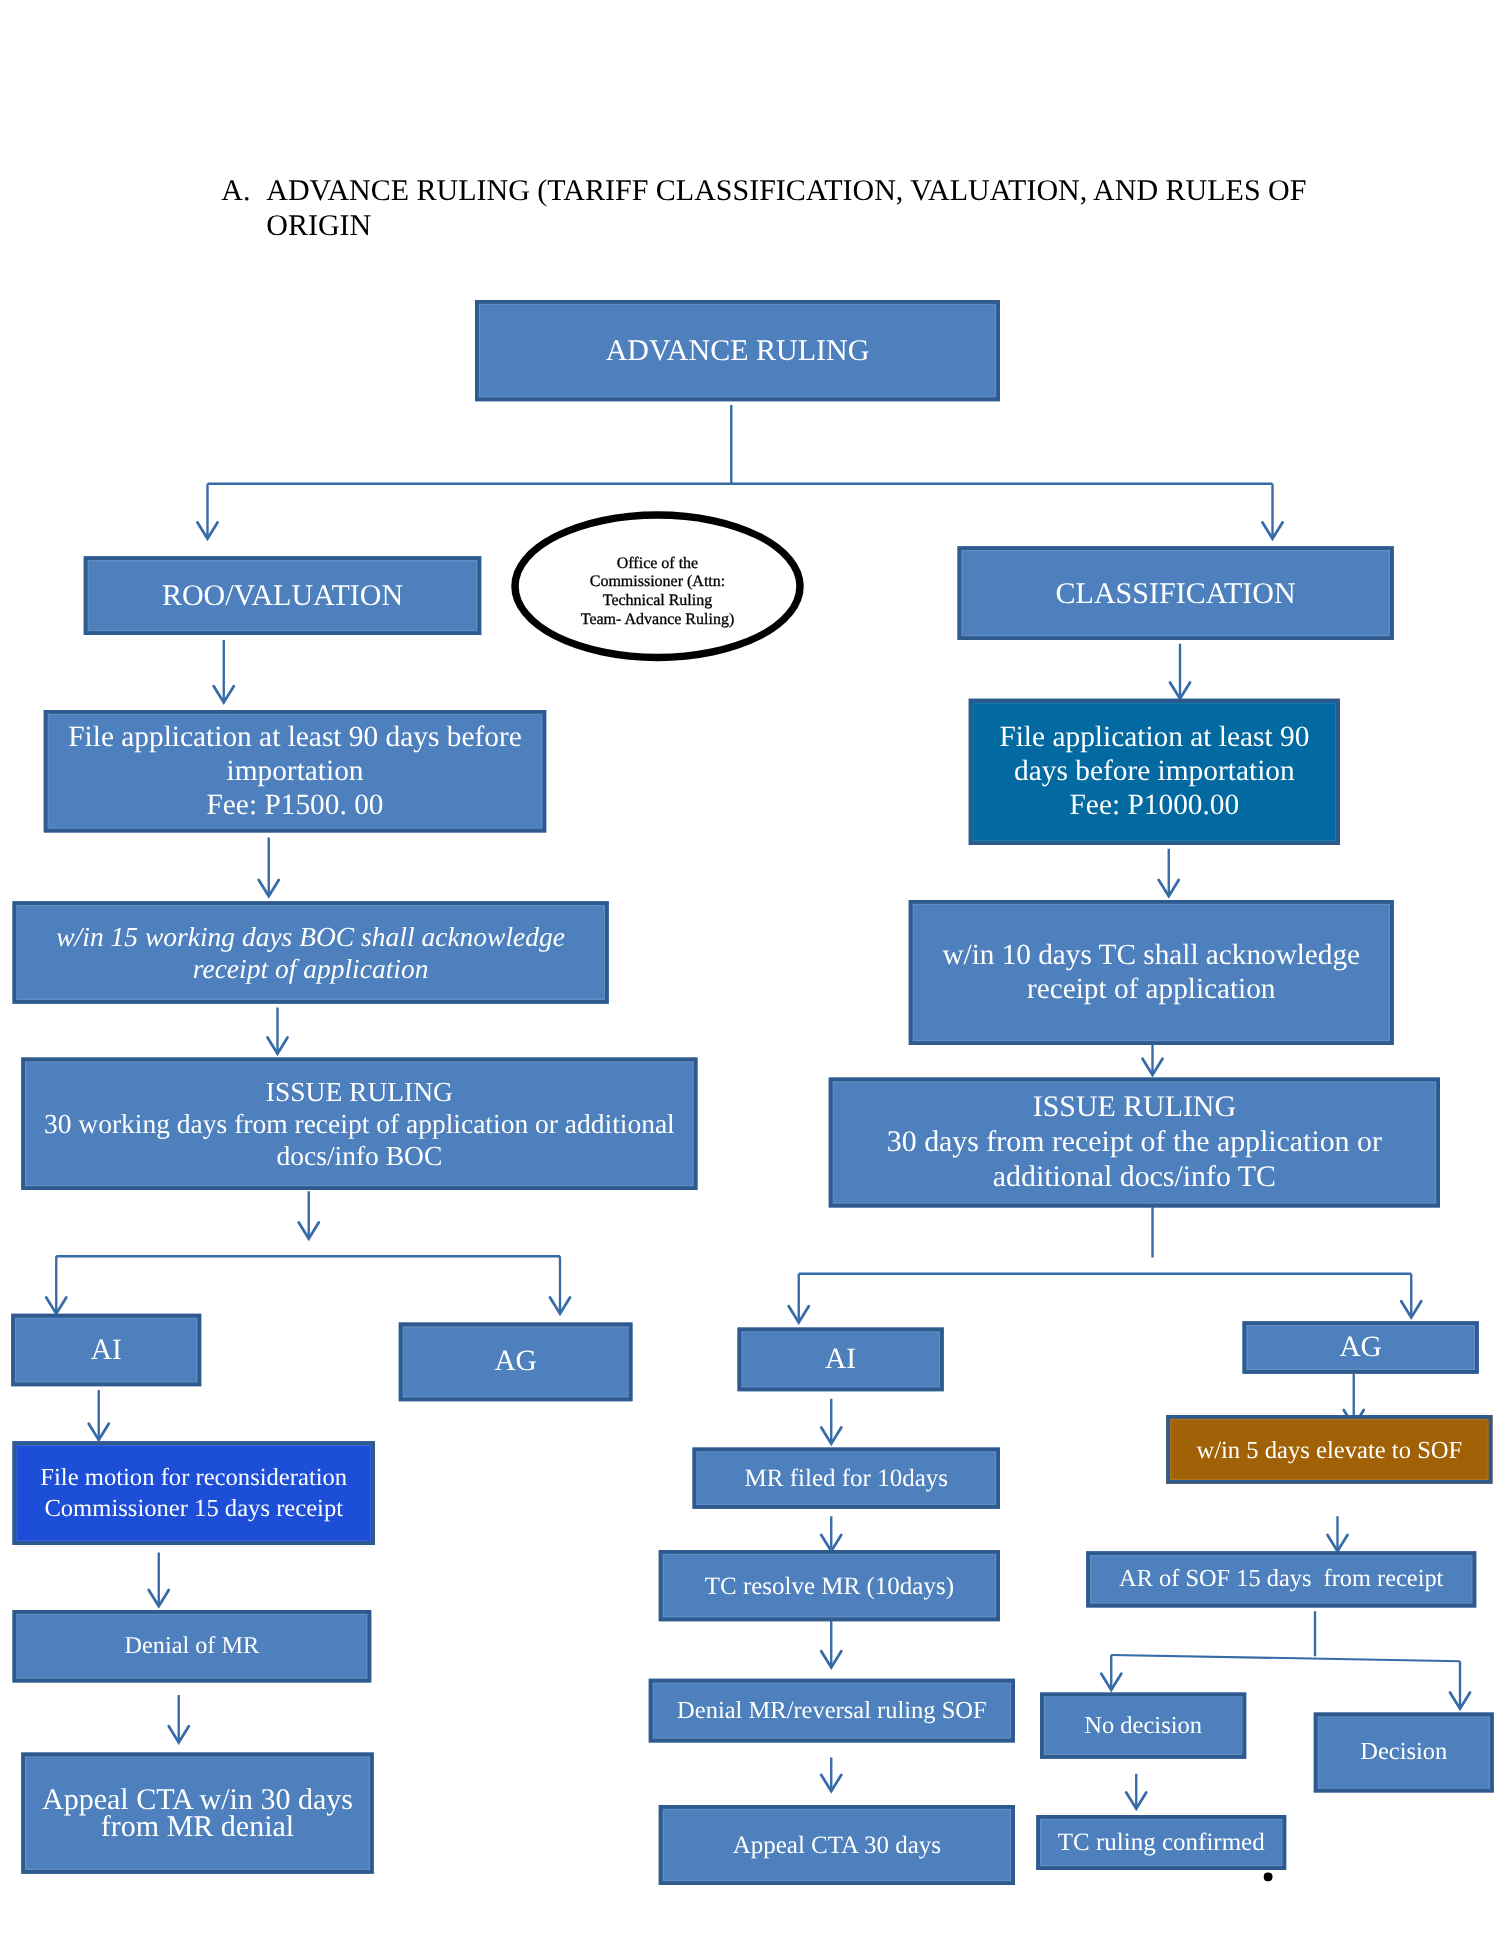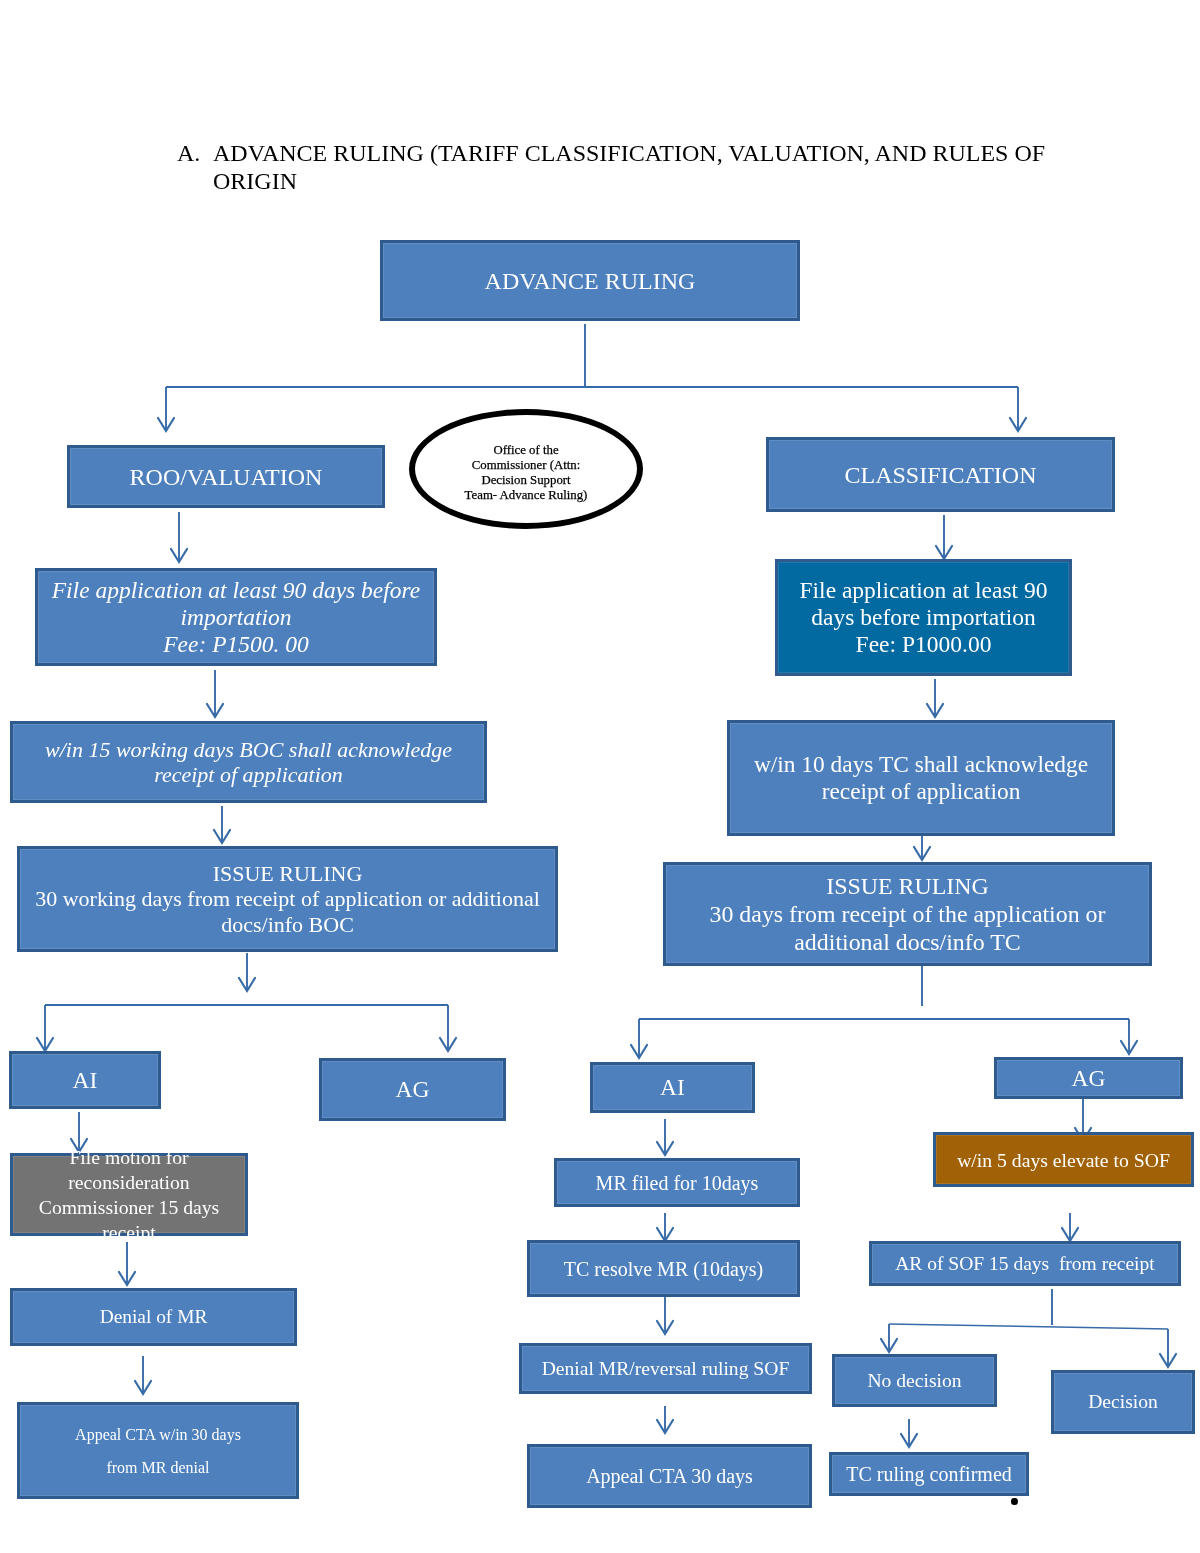--- a/index.html
+++ b/index.html
@@ -174,21 +174,21 @@
   <div id="node-layer">
       <div class="node" id="node-advance-ruling" style="left: 380px; top: 240px; width: 420px; height: 81px; background: rgb(77, 128, 189); border-color: rgb(47, 90, 142); color: rgb(255, 255, 255);">
         <span class="lbl" style="font-size: 24px; line-height: 28px;">ADVANCE RULING</span>
       </div>
       <div class="node" id="node-roo-valuation" style="left: 67px; top: 445px; width: 318px; height: 63px; background: rgb(77, 128, 189); border-color: rgb(47, 90, 142); color: rgb(255, 255, 255);">
         <span class="lbl" style="font-size: 24px; line-height: 28px;">ROO/VALUATION</span>
       </div>
       <div class="node" id="node-classification" style="left: 766px; top: 437px; width: 349px; height: 75px; background: rgb(77, 128, 189); border-color: rgb(47, 90, 142); color: rgb(255, 255, 255);">
         <span class="lbl" style="font-size: 24px; line-height: 28px;">CLASSIFICATION</span>
       </div>
-      <div class="node" id="node-file-application-roo" style="left: 35px; top: 568px; width: 402px; height: 98px; background: rgb(77, 128, 189); border-color: rgb(47, 90, 142); color: rgb(255, 255, 255); font-style: italic;">
+      <div class="node" id="node-file-application-roo" style="left: 35px; top: 568px; width: 402px; height: 98px; background: rgb(77, 128, 189); border-color: rgb(47, 90, 142); color: rgb(255, 255, 255);">
         <span class="lbl" style="font-size: 23.5px; line-height: 27px;">File application at least 90 days before
 importation
 Fee: P1500. 00</span>
       </div>
       <div class="node" id="node-file-application-classification" style="left: 775px; top: 559px; width: 297px; height: 117px; background: #0369a1; border-color: rgb(47, 90, 142); color: rgb(255, 255, 255);">
         <span class="lbl" style="font-size: 23.5px; line-height: 27px;">File application at least 90
 days before importation
 Fee: P1000.00</span>
       </div>
       <div class="node" id="node-acknowledge-boc" style="left: 10px; top: 721px; width: 477px; height: 82px; background: rgb(77, 128, 189); border-color: rgb(47, 90, 142); color: rgb(255, 255, 255); font-style: italic;">
@@ -214,21 +214,21 @@
       </div>
       <div class="node" id="node-ag-left" style="left: 319px; top: 1058px; width: 187px; height: 63px; background: rgb(77, 128, 189); border-color: rgb(47, 90, 142); color: rgb(255, 255, 255);">
         <span class="lbl" style="font-size: 23.5px; line-height: 27px;">AG</span>
       </div>
       <div class="node" id="node-ai-right" style="left: 590px; top: 1062px; width: 165px; height: 51px; background: rgb(77, 128, 189); border-color: rgb(47, 90, 142); color: rgb(255, 255, 255);">
         <span class="lbl" style="font-size: 23.5px; line-height: 27px;">AI</span>
       </div>
       <div class="node" id="node-ag-right" style="left: 994px; top: 1057px; width: 189px; height: 42px; background: rgb(77, 128, 189); border-color: rgb(47, 90, 142); color: rgb(255, 255, 255);">
         <span class="lbl" style="font-size: 23.5px; line-height: 27px;">AG</span>
       </div>
-      <div class="node" id="node-file-motion" style="left: 10px; top: 1153px; width: 238px; height: 83px; background: #737373; border-color: rgb(47, 90, 142); color: rgb(255, 255, 255);">
+      <div class="node" id="node-file-motion" style="left: 10px; top: 1153px; width: 290px; height: 83px; background: #1d4ed8; border-color: rgb(47, 90, 142); color: rgb(255, 255, 255);">
         <span class="lbl" style="font-size: 19.7px; line-height: 25px;">File motion for reconsideration
 Commissioner 15 days receipt</span>
       </div>
       <div class="node" id="node-mr-filed" style="left: 554px; top: 1158px; width: 246px; height: 49px; background: rgb(77, 128, 189); border-color: rgb(47, 90, 142); color: rgb(255, 255, 255);">
         <span class="lbl" style="font-size: 20px; line-height: 24px;">MR filed for 10days</span>
       </div>
       <div class="node" id="node-elevate-sof" style="left: 933px; top: 1132px; width: 261px; height: 55px; background: #a16207; border-color: rgb(47, 90, 142); color: rgb(255, 255, 255);">
         <span class="lbl" style="font-size: 19.7px; line-height: 24px;">w/in 5 days elevate to SOF</span>
       </div>
       <div class="node" id="node-denial-mr" style="left: 10px; top: 1288px; width: 287px; height: 58px; background: rgb(77, 128, 189); border-color: rgb(47, 90, 142); color: rgb(255, 255, 255);">
@@ -243,33 +243,33 @@
       <div class="node" id="node-denial-reversal" style="left: 519px; top: 1343px; width: 293px; height: 51px; background: rgb(77, 128, 189); border-color: rgb(47, 90, 142); color: rgb(255, 255, 255);">
         <span class="lbl" style="font-size: 19.6px; line-height: 24px;">Denial MR/reversal ruling SOF</span>
       </div>
       <div class="node" id="node-no-decision" style="left: 832px; top: 1354px; width: 165px; height: 53px; background: rgb(77, 128, 189); border-color: rgb(47, 90, 142); color: rgb(255, 255, 255);">
         <span class="lbl" style="font-size: 19.6px; line-height: 24px;">No decision</span>
       </div>
       <div class="node" id="node-decision" style="left: 1051px; top: 1370px; width: 144px; height: 64px; background: rgb(77, 128, 189); border-color: rgb(47, 90, 142); color: rgb(255, 255, 255);">
         <span class="lbl" style="font-size: 19.6px; line-height: 24px;">Decision</span>
       </div>
       <div class="node" id="node-appeal-cta-left" style="left: 17px; top: 1402px; width: 282px; height: 97px; background: rgb(77, 128, 189); border-color: rgb(47, 90, 142); color: rgb(255, 255, 255);">
-        <span class="lbl" style="font-size: 16px; line-height: 33px;">Appeal CTA w/in 30 days
+        <span class="lbl" style="font-size: 24px; line-height: 22px;">Appeal CTA w/in 30 days
 from MR denial</span>
       </div>
       <div class="node" id="node-appeal-cta-mid" style="left: 527px; top: 1444px; width: 285px; height: 64px; background: rgb(77, 128, 189); border-color: rgb(47, 90, 142); color: rgb(255, 255, 255);">
         <span class="lbl" style="font-size: 20px; line-height: 24px;">Appeal CTA 30 days</span>
       </div>
       <div class="node" id="node-tc-ruling-confirmed" style="left: 829px; top: 1452px; width: 200px; height: 44px; background: rgb(77, 128, 189); border-color: rgb(47, 90, 142); color: rgb(255, 255, 255);">
         <span class="lbl" style="font-size: 20px; line-height: 24px;">TC ruling confirmed</span>
       </div>
     </div>
 
   <div class="ell" id="callout" style="left: 409px; top: 409px; width: 234px; height: 120px; border-color: rgb(0, 0, 0);">
     <span class="lbl">Office of the
 Commissioner (Attn:
-Decision Support
+Technical Ruling
 Team- Advance Ruling)</span>
   </div>
 
   <div class="dot" id="dot" style="left: 1011px; top: 1498px; width: 6.5px; height: 6.5px;"></div>
 
 </div>
 
 </body></html>

